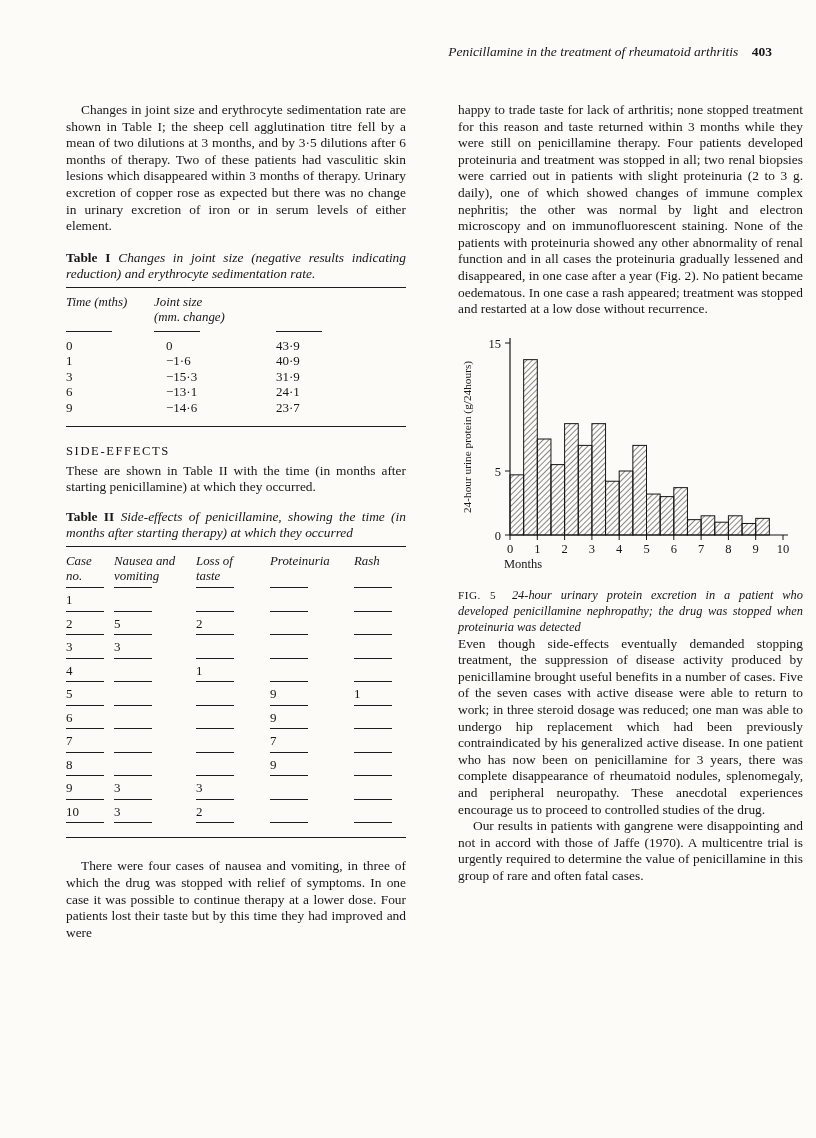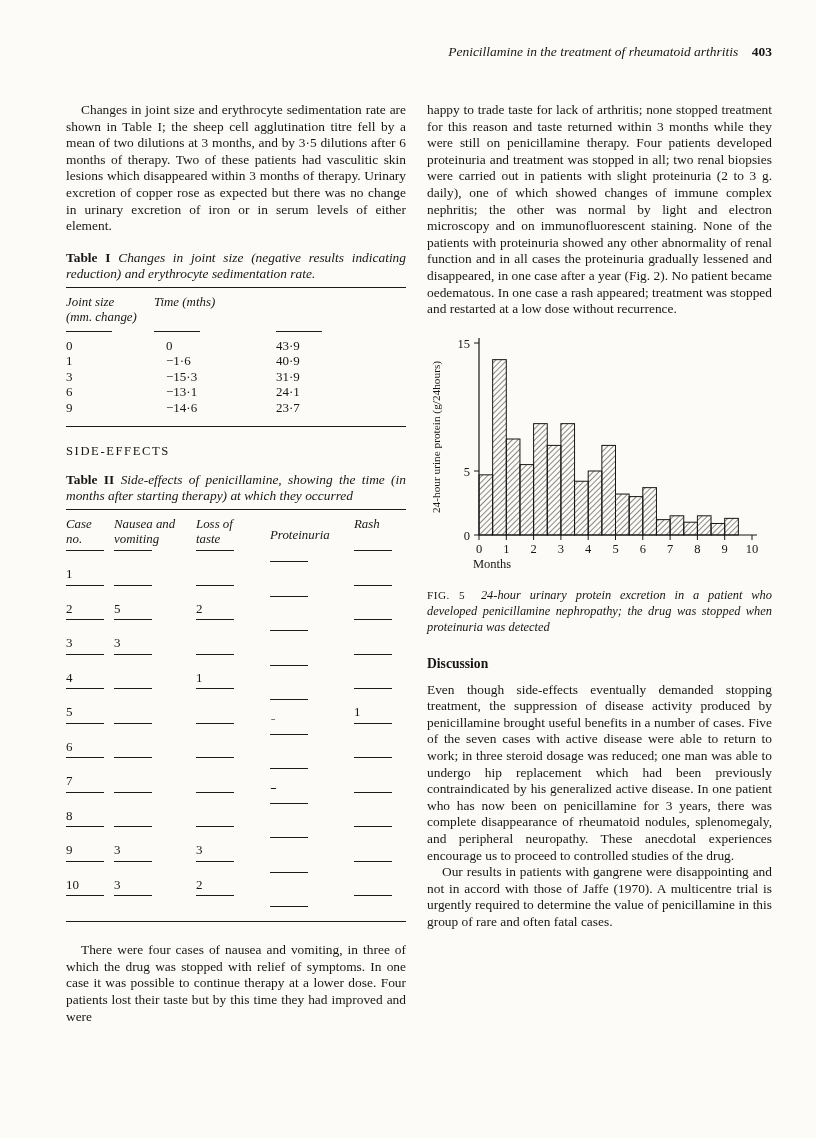--- a/index.html
+++ b/index.html
@@ -2,21 +2,21 @@
 <html><head>
 <meta charset="utf-8">
 <style>
   html,body{margin:0;padding:0;background:#e9e9e9;}
   .page{width:816px;height:1138px;background:#fcfbf7;position:relative;
         font-family:"Liberation Serif",serif;color:#161616;overflow:hidden;}
   .content{position:absolute;left:66px;top:44px;width:706px;}
   .running-head{text-align:right;font-size:13.5px;}
   .rh-title{font-style:italic;}
   .rh-page{font-weight:bold;margin-left:10px;}
-  .columns{display:flex;margin-top:42px;}
+  .columns{display:flex;margin-top:42px;gap:31px;}
   .col-left{width:340px;margin-right:21px;flex:none;}
   .col-right{width:345px;flex:none;}
   p{margin:0;}
   .body-text{font-size:13.4px;line-height:1.24;text-align:justify;}
   .indent{text-indent:15px;}
   .table-caption{margin-top:15px;font-size:13.4px;line-height:1.24;text-align:justify;}
   .cap-label{font-weight:bold;font-style:normal;}
   .cap-text{font-style:italic;}
   .table-note{font-size:10.6px;margin-top:3px;}
   .dtable{margin-top:4px;border-top:1px solid #1c1c1c;border-bottom:1px solid #1c1c1c;padding:7px 0 9px;}
@@ -28,21 +28,21 @@
   .t1 .tcell:nth-child(1){width:88px;}
   .t1 .tcell:nth-child(2){width:122px;}
   .t1 .tcell:nth-child(3){width:130px;}
   .t1 .rules{margin:5px 0 7px;}
   .t1 .rl{width:46px;}
   .t1 .tdata{height:15.6px;}
   .t1 .tdata .tcell:nth-child(2){padding-left:12px;width:110px;}
   .t2 .tcell:nth-child(1){width:48px;}
   .t2 .tcell:nth-child(2){width:82px;}
   .t2 .tcell:nth-child(3){width:74px;}
-  .t2 .tcell:nth-child(4){width:84px;margin-top:11px;}
+  .t2 .tcell:nth-child(4){width:84px;}
   .t2 .tcell:nth-child(5){width:52px;}
   .t2 .rules{margin:3px 0 5px;}
   .t2 .rl{width:38px;}
   .t2 .tdata{height:14.5px;}
   .section-heading{margin:17px 0 4px;font-size:12.6px;font-weight:normal;letter-spacing:1.6px;font-family:Liberation Serif, serif;}
   .tc2{margin-top:13px;}
   .after-table{margin-top:20px;}
   .figure{margin-top:14px;}
   .fig-caption{font-size:12.4px;line-height:1.28;text-align:justify;margin-top:2px;}
   .figcap-label{font-size:11.2px;letter-spacing:.5px;margin-right:7px;}
@@ -65,23 +65,23 @@
 
       <div class="col col-left">
         <p class="body-text indent">Changes in joint size and erythrocyte sedimentation rate are shown in Table I; the sheep cell agglutination titre fell by a mean of two dilutions at 3 months, and by 3·5 dilutions after 6 months of therapy. Two of these patients had vasculitic skin lesions which disappeared within 3 months of therapy. Urinary excretion of copper rose as expected but there was no change in urinary excretion of iron or in serum levels of either element.</p>
 
         <p class="table-caption">
           <span class="cap-label">Table I</span>
           <span class="cap-text">Changes in joint size (negative results indicating reduction) and erythrocyte sedimentation rate.</span>
         </p>
         <div class="dtable t1" id="table1">
             <div class="trow thead">
+              <div class="tcell th">Time (mths)</div>
               <div class="tcell th">Joint size
 (mm. change)</div>
-              <div class="tcell th">Time (mths)</div>
             </div>
             <div class="trow rules">
               <div class="tcell"><div class="rl"></div></div>
               <div class="tcell"><div class="rl"></div></div>
               <div class="tcell"><div class="rl"></div></div>
             </div>
             <div class="trow tdata">
               <div class="tcell td">0</div>
               <div class="tcell td">0</div>
               <div class="tcell td">43·9</div>
@@ -102,20 +102,21 @@
               <div class="tcell td">24·1</div>
             </div>
             <div class="trow tdata">
               <div class="tcell td">9</div>
               <div class="tcell td">−14·6</div>
               <div class="tcell td">23·7</div>
             </div>
           </div>
 
         <h3 class="section-heading">SIDE-EFFECTS</h3>
+        <p class="body-text">These are shown in Table II with the time (in months after starting penicillamine) at which they occurred.</p>
 
         <p class="table-caption tc2">
           <span class="cap-label">Table II</span>
           <span class="cap-text">Side-effects of penicillamine, showing the time (in months after starting therapy) at which they occurred</span>
         </p>
         <div class="dtable t2" id="table2">
             <div class="trow thead">
               <div class="tcell th">Case
 no.</div>
               <div class="tcell th">Nausea and
@@ -343,20 +344,19 @@
                 <rect x="297.70000000000005" y="186.36" width="13.65" height="16.64" fill="url(#hatch)" stroke="#161616" stroke-width="1"></rect>
               </g>
             </svg>
         </div>
 
         <p class="fig-caption">
           <span class="figcap-label">FIG. 5</span>
           <span class="figcap-text">24-hour urinary protein excretion in a patient who developed penicillamine nephropathy; the drug was stopped when proteinuria was detected</span>
         </p>
 
-        <h3 class="discussion-heading">Discussion</h3>
         <p class="body-text">Even though side-effects eventually demanded stopping treatment, the suppression of disease activity produced by penicillamine brought useful benefits in a number of cases. Five of the seven cases with active disease were able to return to work; in three steroid dosage was reduced; one man was able to undergo hip replacement which had been previously contraindicated by his generalized active disease. In one patient who has now been on penicillamine for 3 years, there was complete disappearance of rheumatoid nodules, splenomegaly, and peripheral neuropathy. These anecdotal experiences encourage us to proceed to controlled studies of the drug.</p>
         <p class="body-text indent">Our results in patients with gangrene were disappointing and not in accord with those of Jaffe (1970). A multicentre trial is urgently required to determine the value of penicillamine in this group of rare and often fatal cases.</p>
       </div>
 
     </div>
   </div>
 </div>
 
 </body></html>

